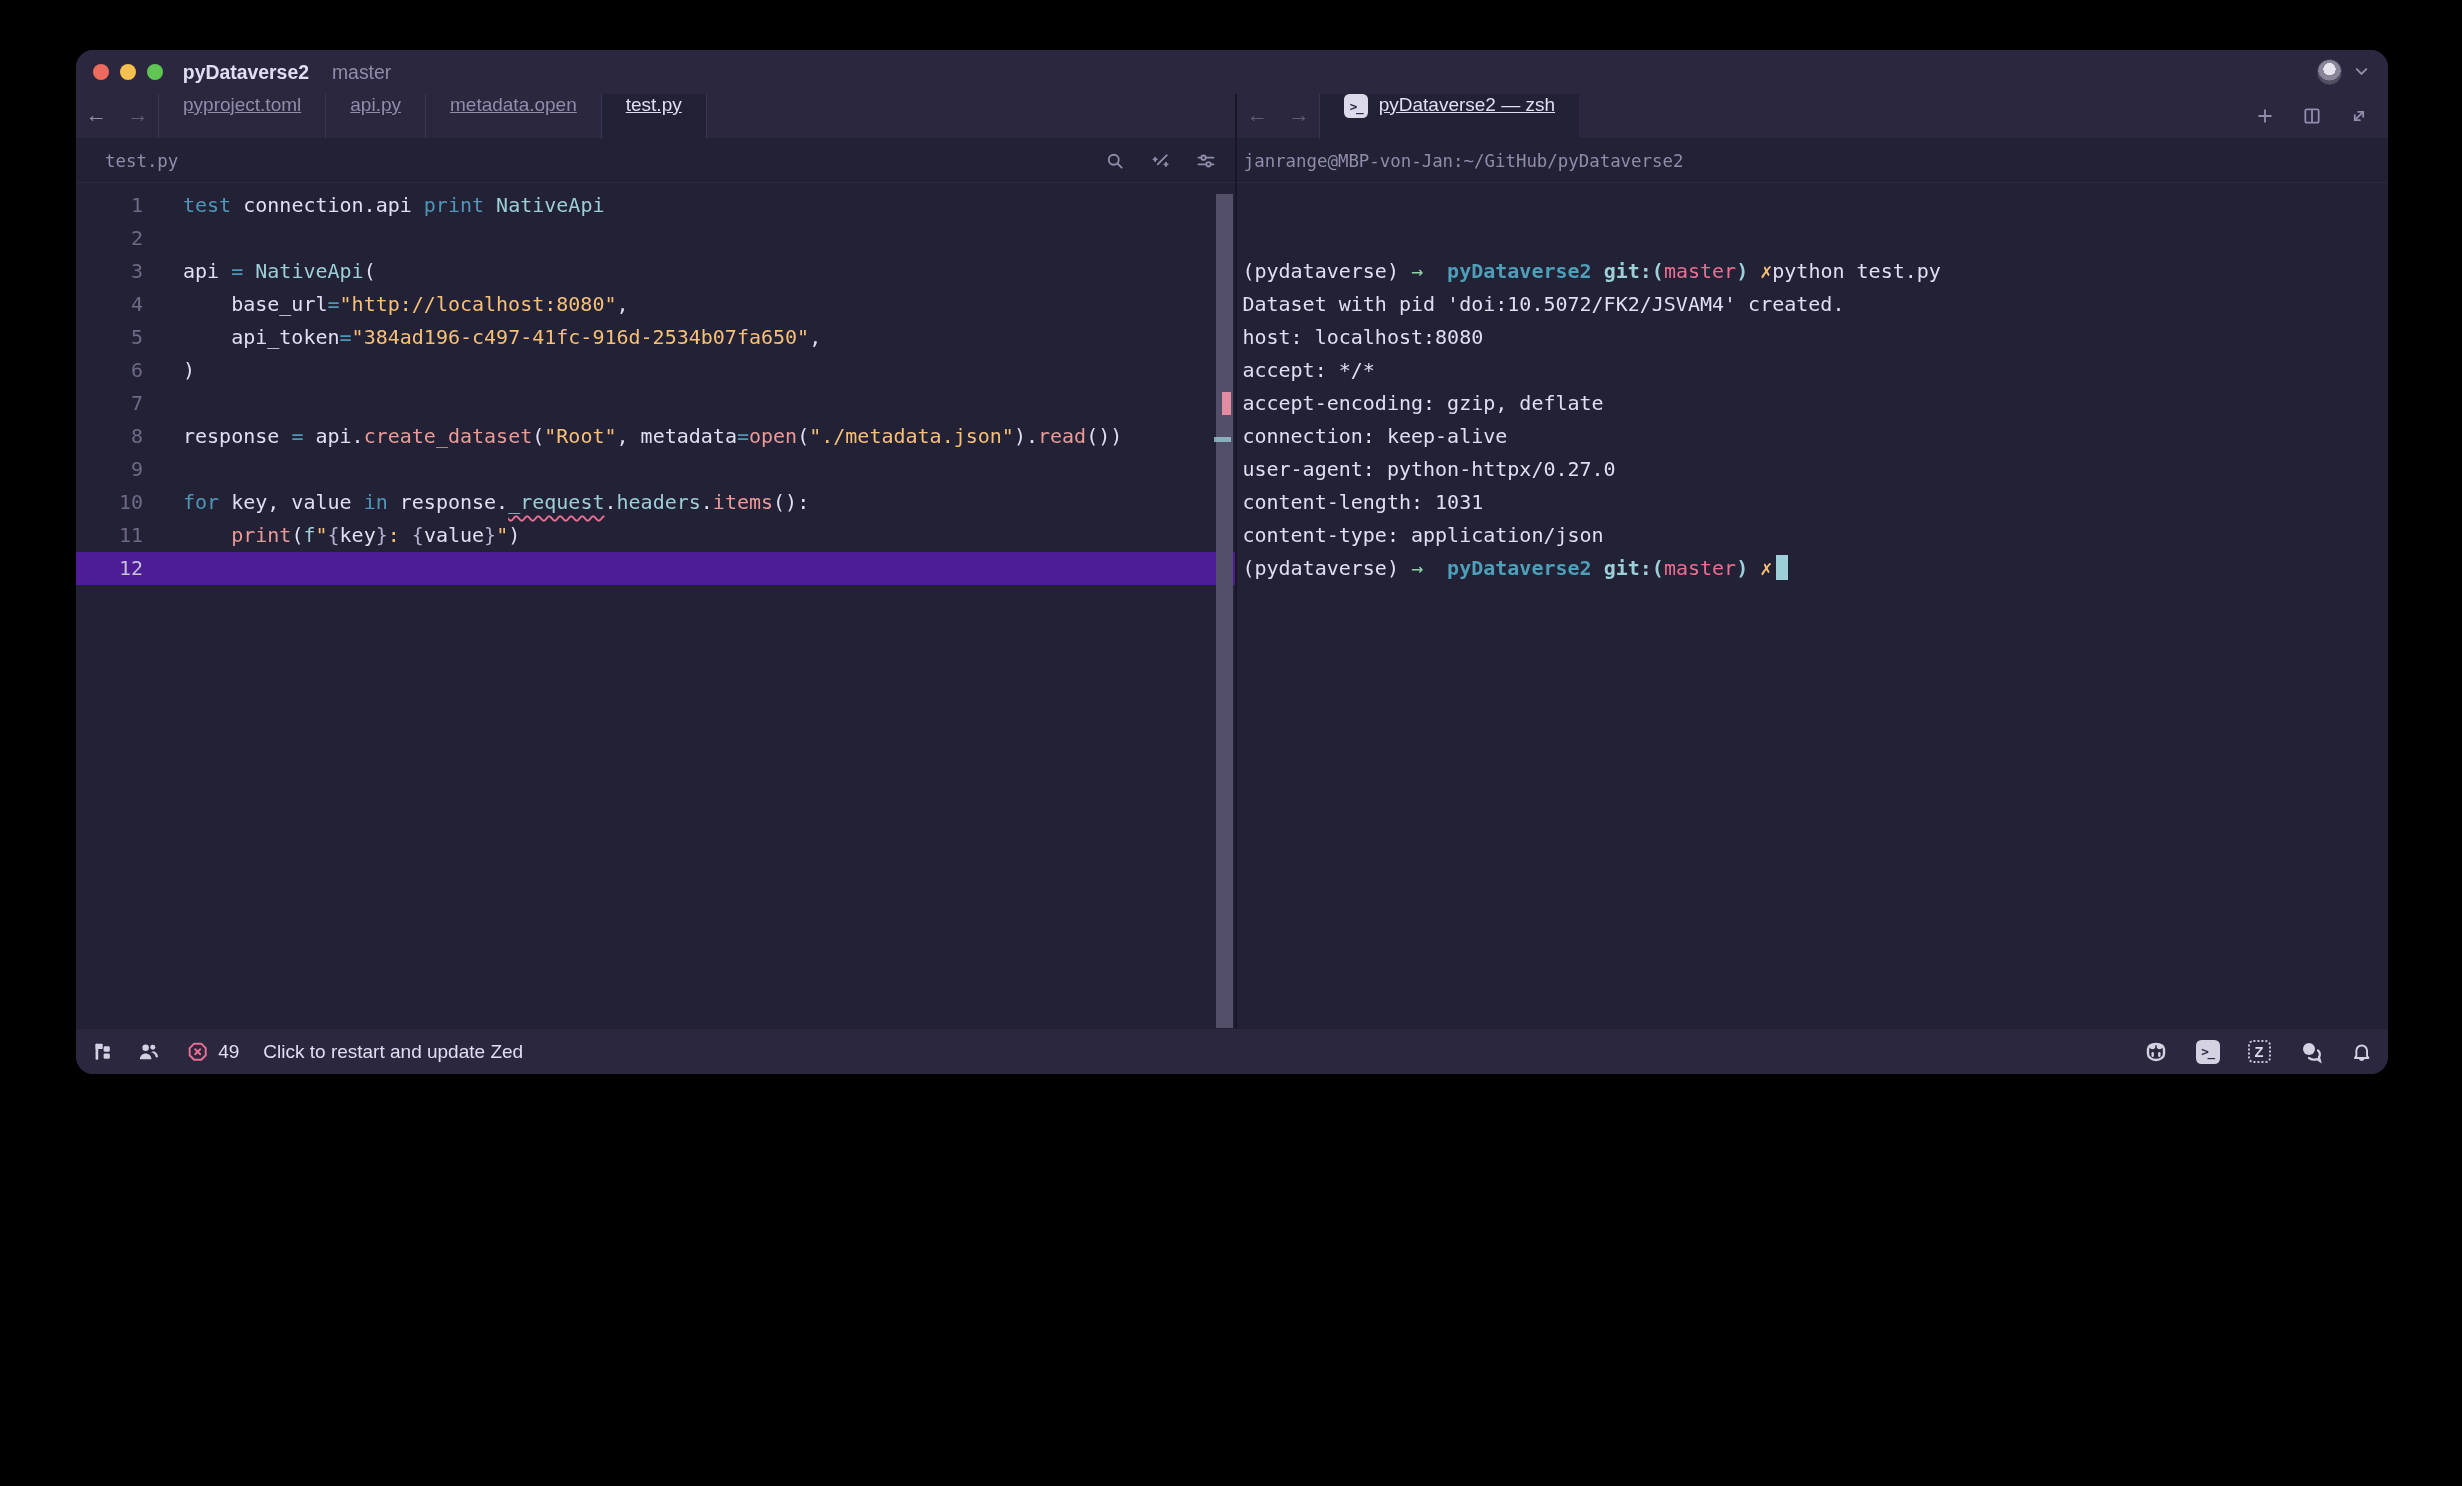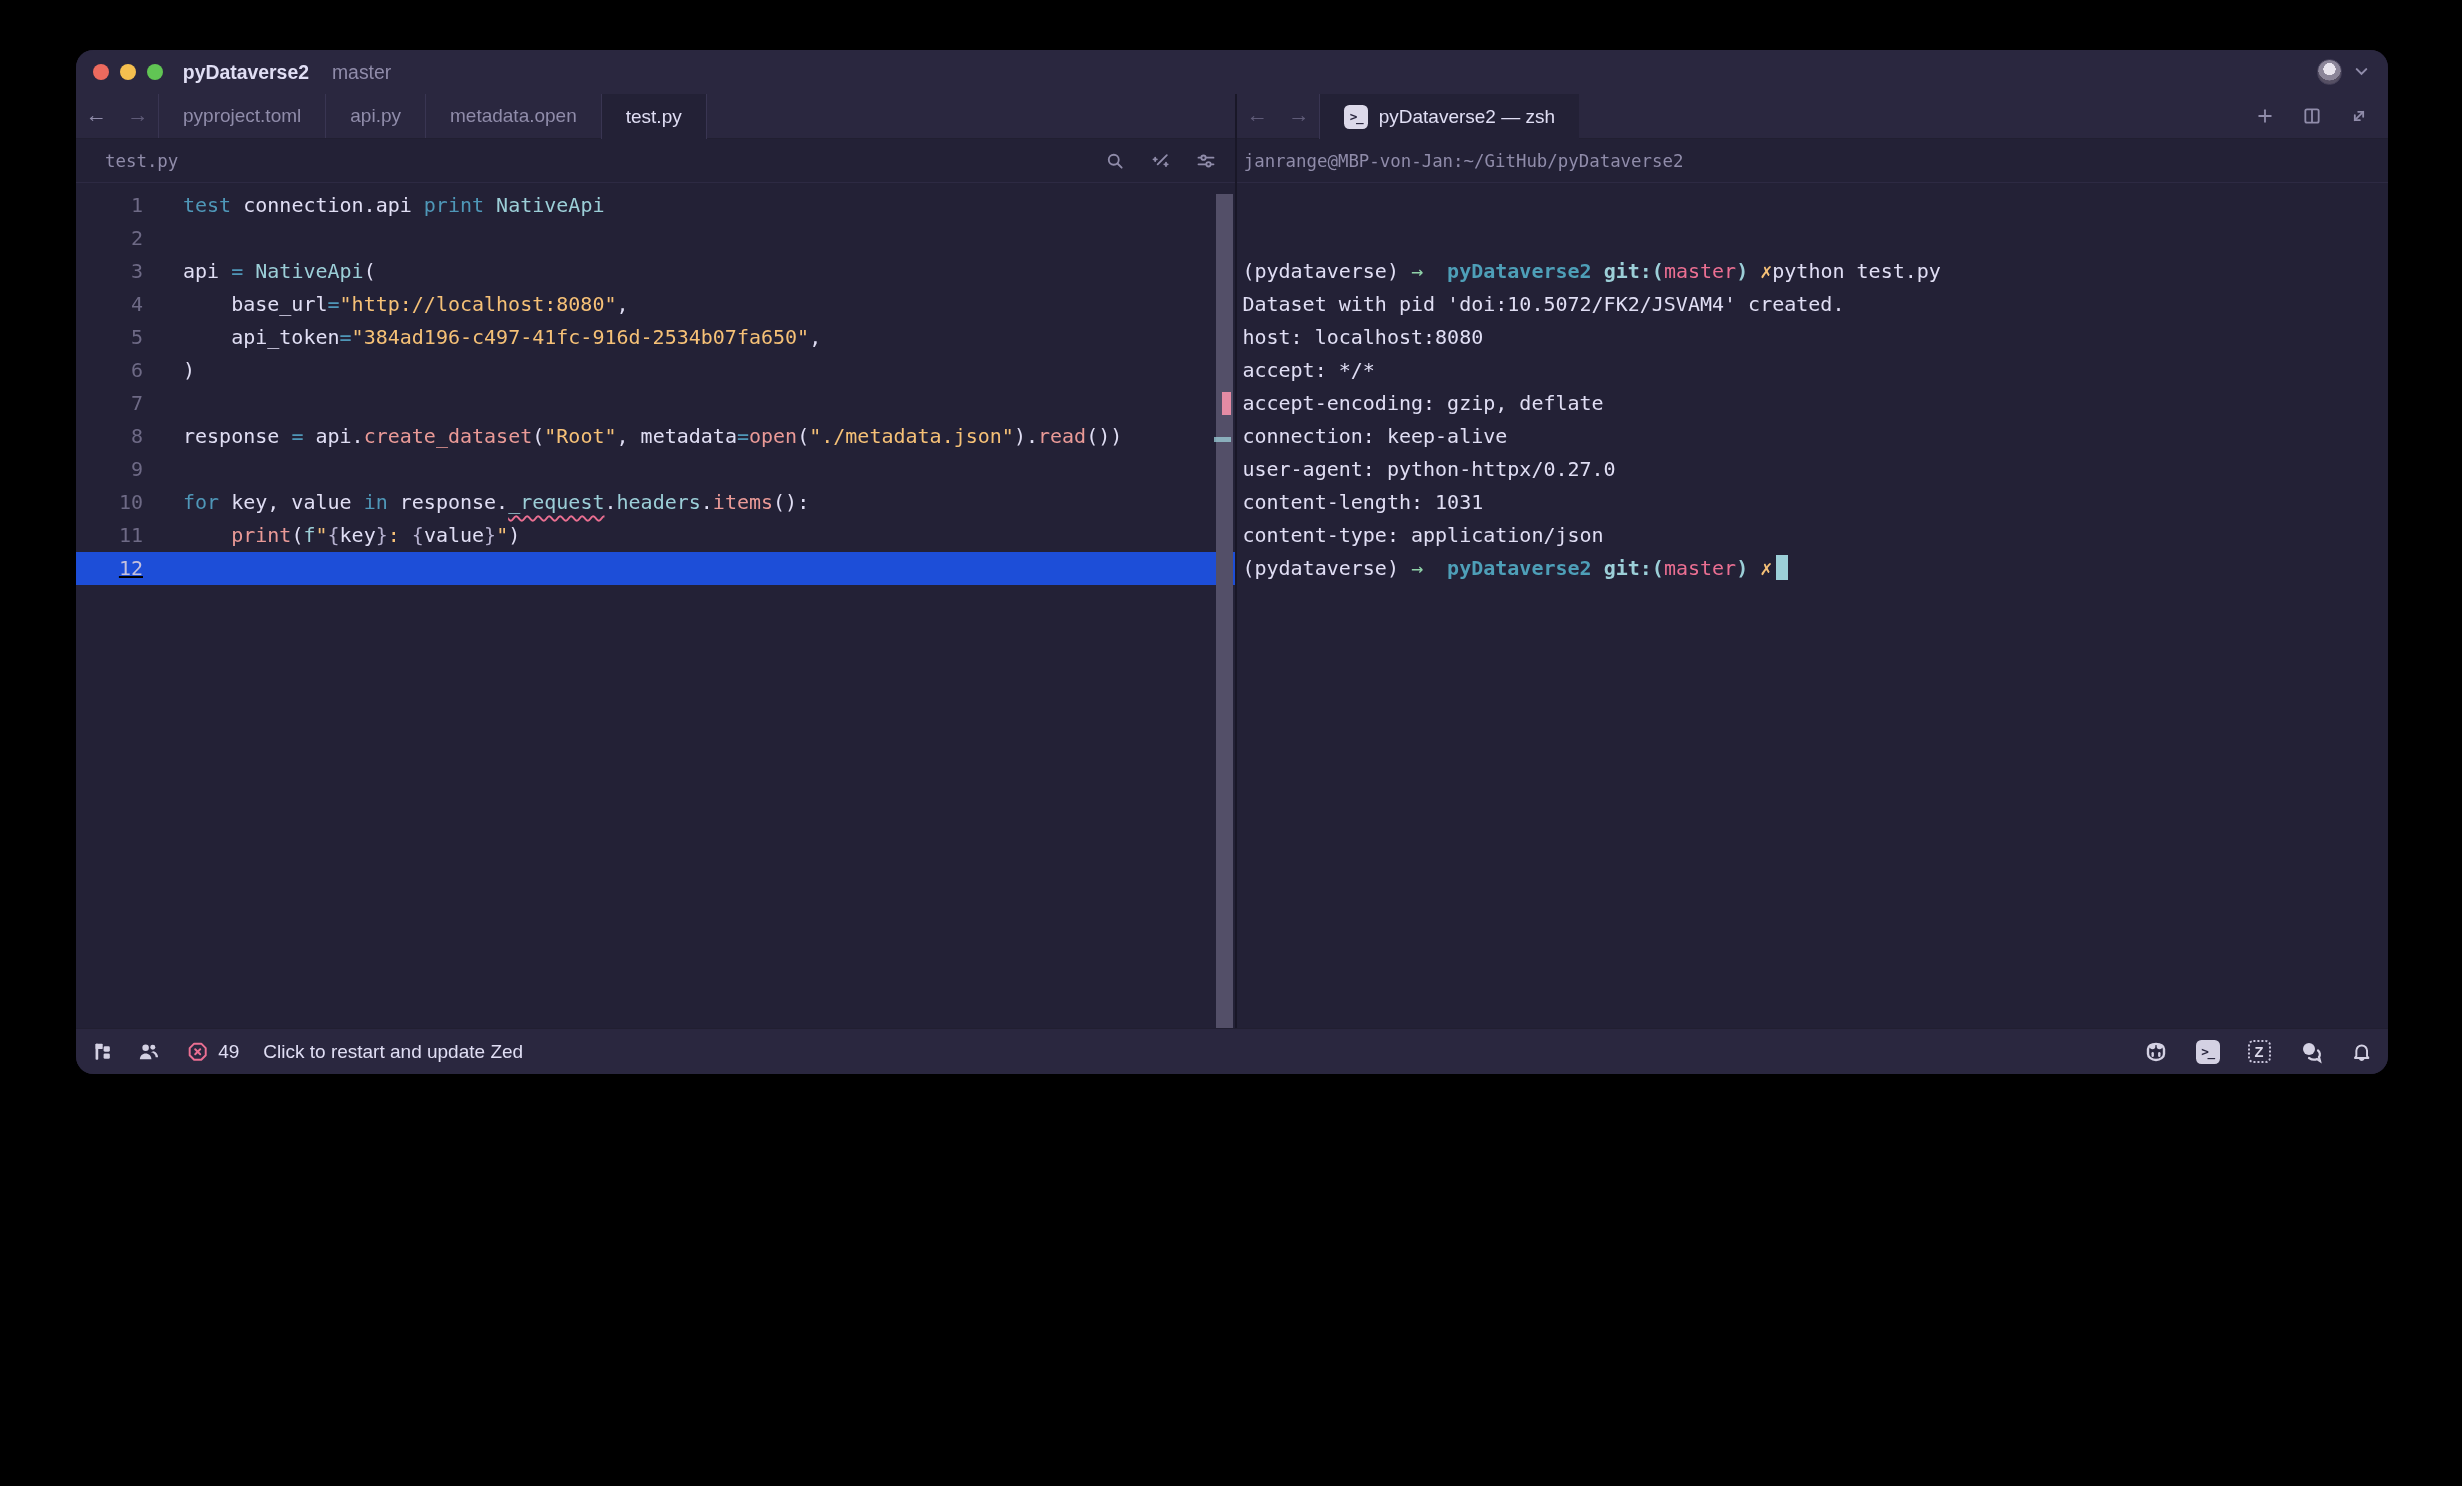--- a/index.html
+++ b/index.html
@@ -39,22 +39,22 @@
 
   
   .tabbar {
     flex: none; height: 45px; background: #2a273f;
     display: flex; align-items: stretch; border-bottom: 1.3px solid #211f31;
   }
   .navs { flex: none; width: 82px; display: flex; align-items: center; justify-content: center; gap: 20px; }
   .nav-arrow { font-size: 21.4px; color: #908caa; line-height: 1; }
   .nav-arrow.dim { color: #5f5b78; }
   .tab {
-    display: flex; align-items: center; gap: 10.7px; padding: 0 24px;
-    border-left: 1.3px solid #393552; color: #908caa; font-size: 19px; white-space: nowrap;
+    display: flex; gap: 10.7px; padding: 0 24px;
+    border-left: 1.3px solid #393552; color: #908caa; font-size: 19px; white-space: nowrap; text-decoration: underline;
   }
   .tab:last-of-type { border-right: 1.3px solid #393552; }
   .tab.active { background: #232136; color: #e0def4; margin-bottom: -1.3px; }
   .term-tab-icon {
     width: 24px; height: 24px; border-radius: 5.4px; background: #dcd9ea; color: #2a273f;
     font-family: "DejaVu Sans Mono", monospace; font-size: 12.7px; font-weight: 700;
     display: flex; align-items: center; justify-content: center; letter-spacing: -1.3px;
   }
   .tabbar-right { margin-left: auto; display: flex; align-items: center; gap: 27px; padding: 0 19px; }
 
@@ -68,21 +68,21 @@
   .toolbar-icons { display: flex; align-items: center; gap: 25.4px; }
   .pane.right .toolbar { padding-left: 6.7px; }
 
   
   .editor {
     flex: 1; min-height: 0; position: relative; padding-top: 6px;
     font-family: "DejaVu Sans Mono", monospace; font-size: 20px; line-height: 33px;
     overflow: hidden;
   }
   .code-line { display: flex; white-space: pre; }
-  .code-line.active { background: #1d4ed8; text-decoration: underline; }
+  .code-line.active { background: #4c1d95; }
   .ln { flex: none; width: 67px; text-align: right; color: #6e6a86; }
   .code-line.active .ln { color: #c5c1dd; }
   .code-text { padding-left: 40px; }
   .squiggle {
     text-decoration-line: underline; text-decoration-style: wavy;
     text-decoration-color: #eb6f92; text-decoration-thickness: 2px; text-underline-offset: 6px;
   }
   .scroll-thumb { position: absolute; right: 2px; top: 11.4px; width: 17.4px; height: 878px; background: #534f68; }
   .marker-rose { position: absolute; right: 2px; top: 198px; width: 8.7px; height: 23px; background: #e48ba4; }
   .marker-dash { position: absolute; right: 2px; top: 243px; width: 17.4px; height: 4.7px; background: rgba(156,207,216,.75); }

